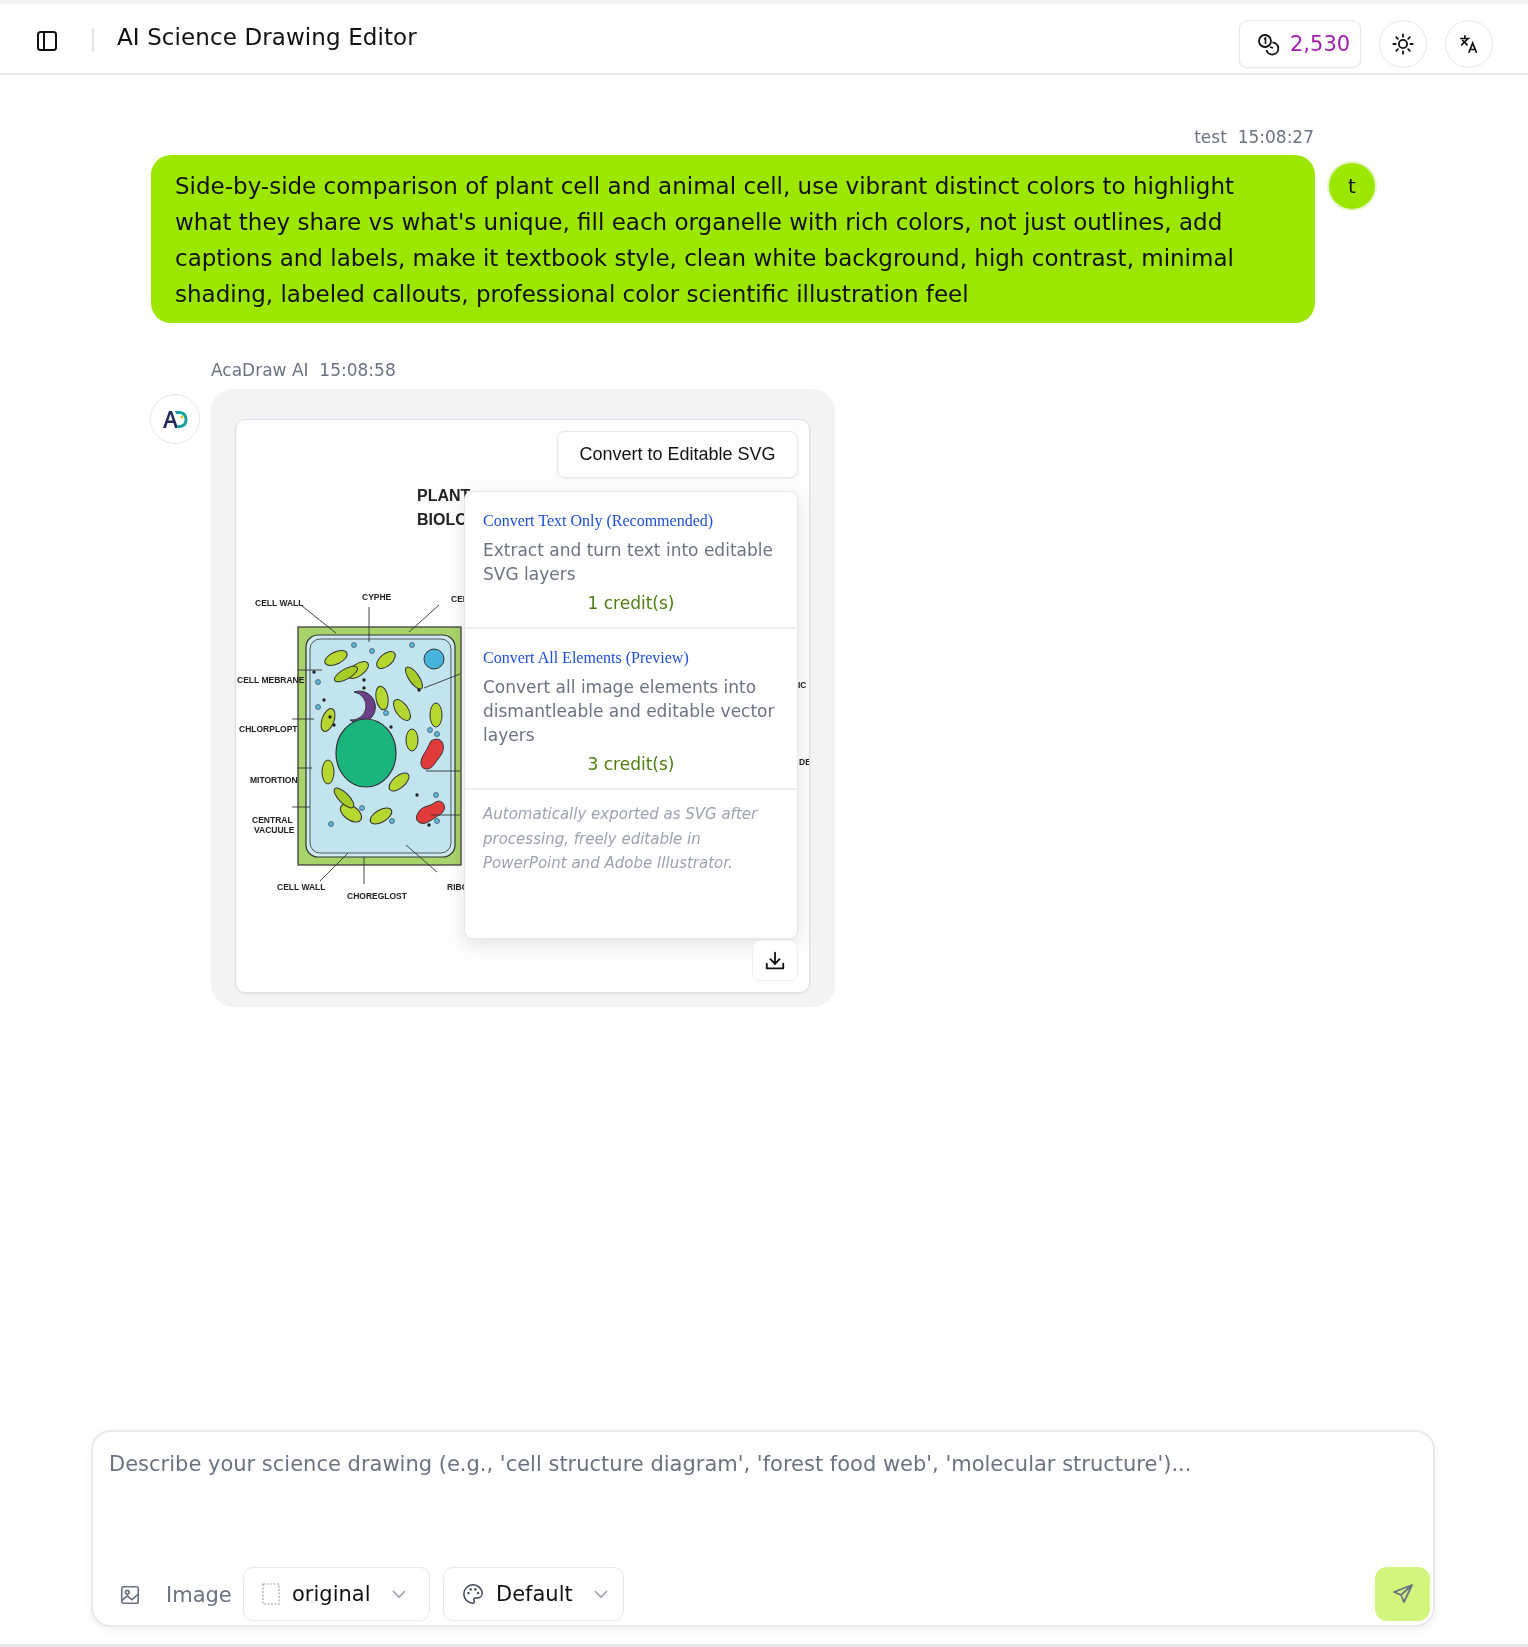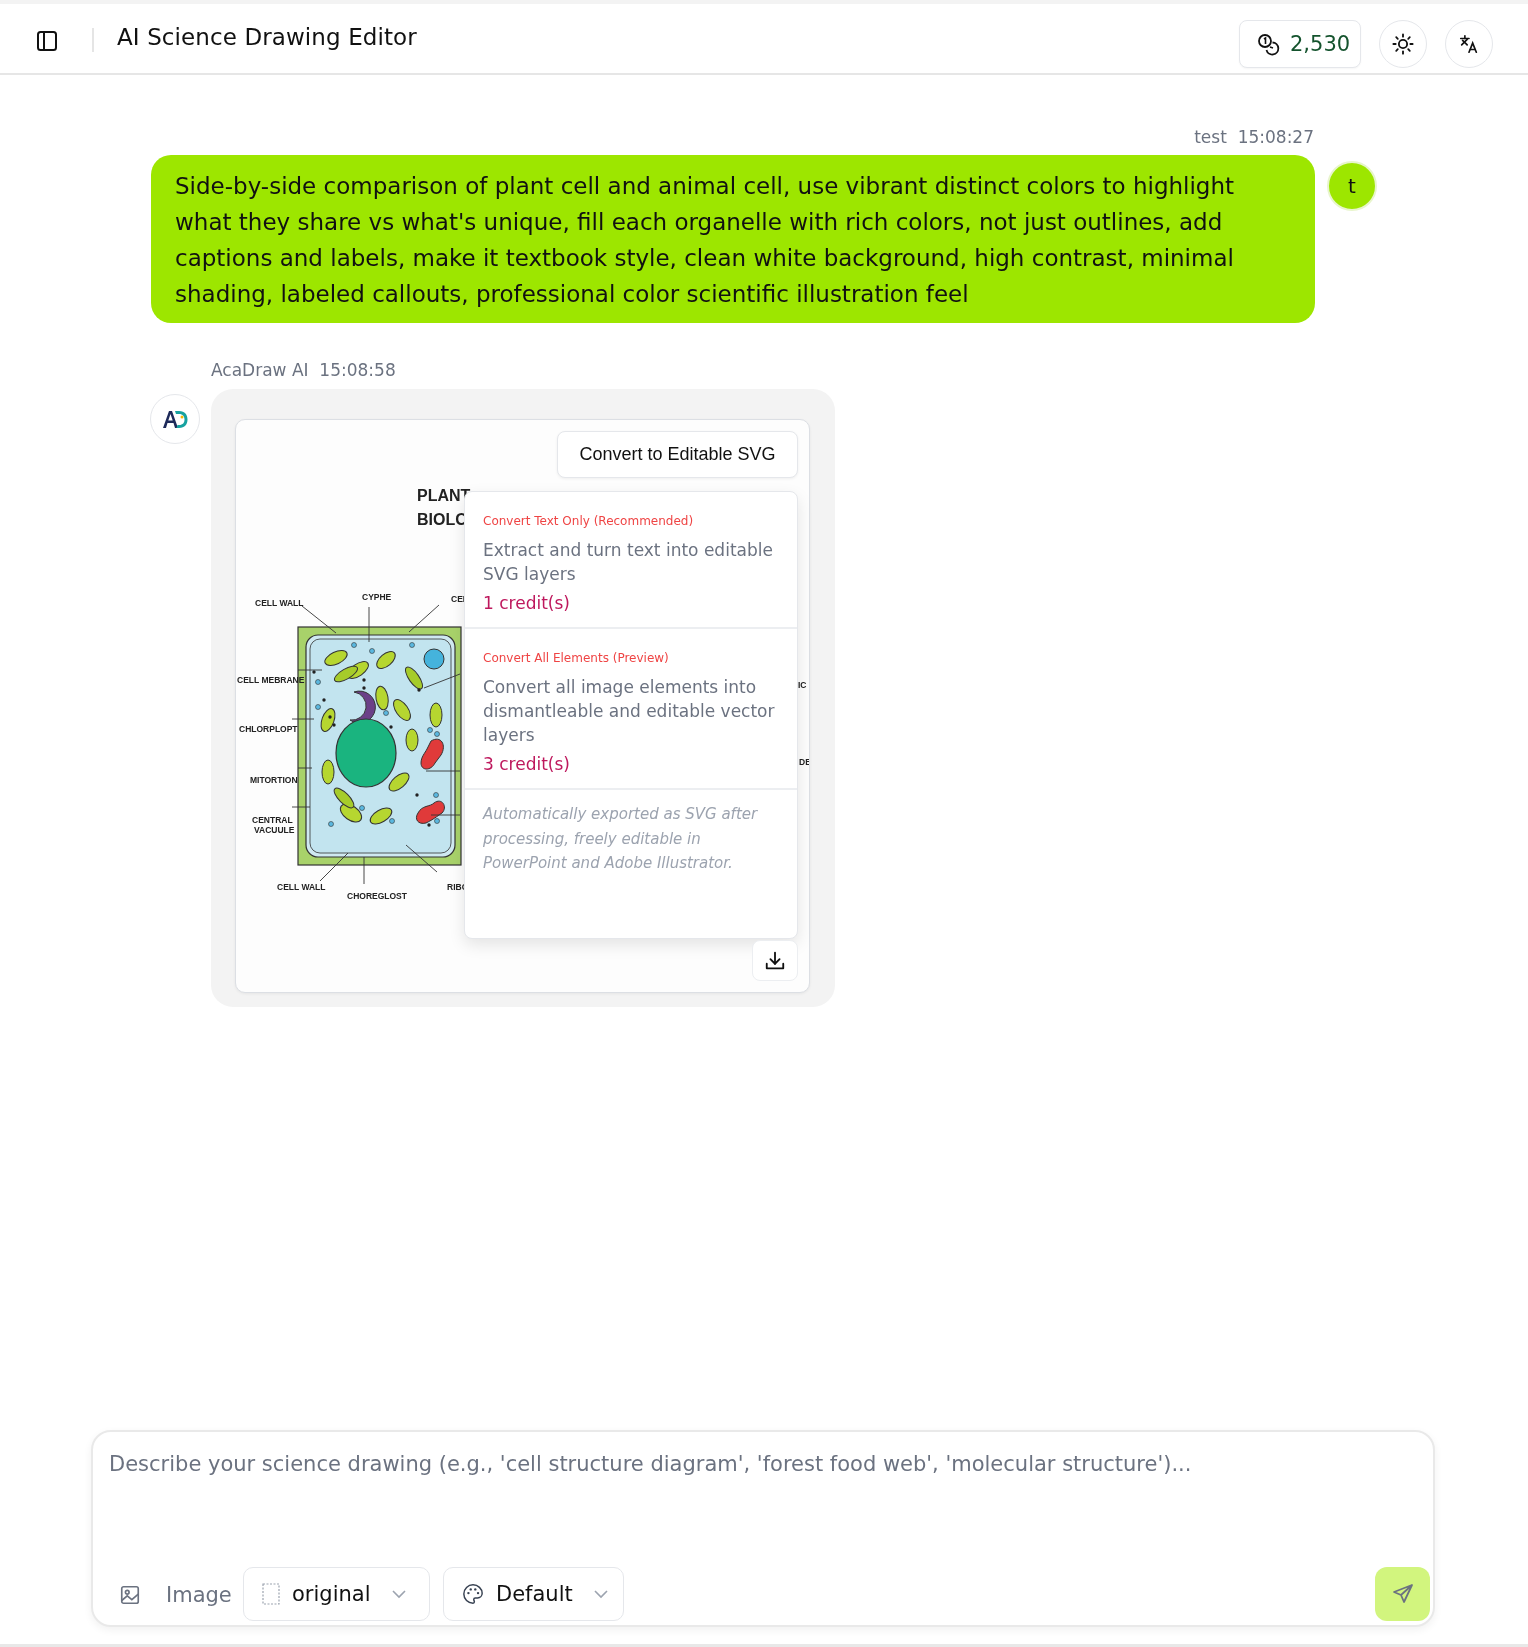--- a/index.html
+++ b/index.html
@@ -5,43 +5,43 @@
   * { box-sizing: border-box; margin: 0; padding: 0; }
   html, body { width: 1528px; height: 1647px; background: #ffffff; overflow: hidden; }
   body { font-family: "DejaVu Sans", "Liberation Sans", sans-serif; color: #111827; position: relative; }
 
   .topstrip { position: absolute; left: 0; top: 0; width: 1528px; height: 4px; background: #f3f3f3; }
   .header { position: absolute; left: 0; top: 4px; width: 1528px; height: 71px; background: #fff; border-bottom: 2px solid #e6e6e6; }
   .sidebar-toggle { position: absolute; left: 34px; top: 24px; width: 26px; height: 26px; display:flex; align-items:center; justify-content:center; cursor: pointer; }
   .hdr-divider { position: absolute; left: 92px; top: 24px; width: 2px; height: 24px; background: #e5e5e5; }
   .app-title { position: absolute; left: 117px; top: 20px; font-size: 23px; color: #111; letter-spacing: 0.1px; }
   .credits { position: absolute; left: 1239px; top: 16px; width: 122px; height: 48px; border: 1px solid #e5e7eb; border-radius: 8px; display: flex; align-items: center; gap: 10px; padding-left: 16px; background:#fff; box-shadow: 0 1px 2px rgba(0,0,0,0.04); cursor:pointer; }
-  .credits-value { font-size: 21px; color: #14532d; }
+  .credits-value { font-size: 21px; color: #a21caf; }
   .circle-btn { position: absolute; top: 16px; width: 48px; height: 48px; border-radius: 50%; border: 1px solid #e5e7eb; background: #fff; display: flex; align-items: center; justify-content: center; cursor: pointer; }
   .theme-btn { left: 1379px; }
   .lang-btn { left: 1445px; }
 
   .meta { position: absolute; font-size: 17px; color: #6b7280; }
   .user-meta { right: 214px; top: 127px; text-align: right; }
   .user-bubble { position: absolute; left: 151px; top: 155px; width: 1164px; height: 168px; background: #9de600; border-radius: 20px; padding: 13px 32px 0 24px; font-size: 23px; line-height: 36px; color: #111; }
   .user-avatar { position: absolute; left: 1327px; top: 161px; width: 50px; height: 50px; border-radius: 50%; background: #9de600; border: 2px solid #e8f5cc; display:flex; align-items:center; justify-content:center; font-size: 20px; color:#111; }
 
   .ai-meta { left: 211px; top: 360px; }
   .ai-avatar { position: absolute; left: 150px; top: 394px; width: 50px; height: 50px; border-radius: 50%; border: 1px solid #e5e7eb; background: #fff; display:flex; align-items:center; justify-content:center; }
   .ai-bubble { position: absolute; left: 211px; top: 389px; width: 624px; height: 618px; background: #f3f3f3; border-radius: 22px; }
   .image-card { position: absolute; left: 235px; top: 419px; width: 575px; height: 574px; background: #fdfdfd; border: 1px solid #dcdfe4; border-radius: 10px; overflow: hidden; box-shadow: 0 1px 3px rgba(0,0,0,0.06); }
   .diagram { position: absolute; left: 0; top: 0; width: 575px; height: 574px; }
 
   .convert-btn { position: absolute; left: 557px; top: 431px; width: 241px; height: 47px; background: #fff; border: 1px solid #e5e7eb; border-radius: 8px; font-size: 18px; color: #111; display:flex; align-items:center; justify-content:center; box-shadow: 0 1px 3px rgba(0,0,0,0.06); cursor:pointer; }
 
   .menu { position: absolute; left: 464px; top: 491px; width: 334px; height: 448px; background: #fff; border: 1px solid #e5e7eb; border-radius: 8px; box-shadow: 0 6px 16px rgba(0,0,0,0.10); overflow: hidden; }
   .menu-item { padding: 14px 18px 12px 18px; border-bottom: 2px solid #eceef1; cursor: pointer; }
-  .menu-item .title { font-size: 12px; line-height: 30px; color: #ef4444; }
+  .menu-item .title { font-size: 16px; line-height: 30px; color: #1d4ed8; font-family: Liberation Serif, serif; }
   .menu-item .desc { font-size: 17px; line-height: 24px; color: #6b7280; margin-top: 2px; }
-  .menu-item .cost { font-size: 17px; line-height: 24px; color: #be185d; margin-top: 5px; }
+  .menu-item .cost { font-size: 17px; line-height: 24px; color: #4d7c0f; margin-top: 5px; text-align: center; }
   .menu-note { padding: 12px 18px; font-size: 15px; line-height: 24.5px; color: #9ca3af; font-style: italic; }
 
   .download-btn { position: absolute; left: 752px; top: 940px; width: 46px; height: 41px; background: #fff; border: 1px solid #eceef1; border-radius: 8px; display:flex; align-items:center; justify-content:center; cursor:pointer; }
 
   .composer { position: absolute; left: 91px; top: 1430px; width: 1344px; height: 197px; background: #fff; border: 2px solid #e9e9e9; border-radius: 20px; box-shadow: 0 3px 8px rgba(0,0,0,0.06); }
   .composer textarea { position: absolute; left: 16px; top: 20px; width: 1310px; height: 80px; border: none; outline: none; resize: none; font-family: "DejaVu Sans", "Liberation Sans", sans-serif; font-size: 21px; color: #111; background: transparent; }
   .composer textarea::placeholder { color: #6b7280; }
   .image-btn { position: absolute; left: 26px; top: 141px; height: 44px; display:flex; align-items:center; gap: 25px; font-size: 21px; color: #6b7280; cursor:pointer; }
   .select { position: absolute; top: 135px; height: 54px; border: 1px solid #e5e7eb; border-radius: 10px; display:flex; align-items:center; padding-left: 18px; gap: 12px; font-size: 21px; color: #111; background:#fff; cursor:pointer; }
   .size-select { left: 150px; width: 187px; }

